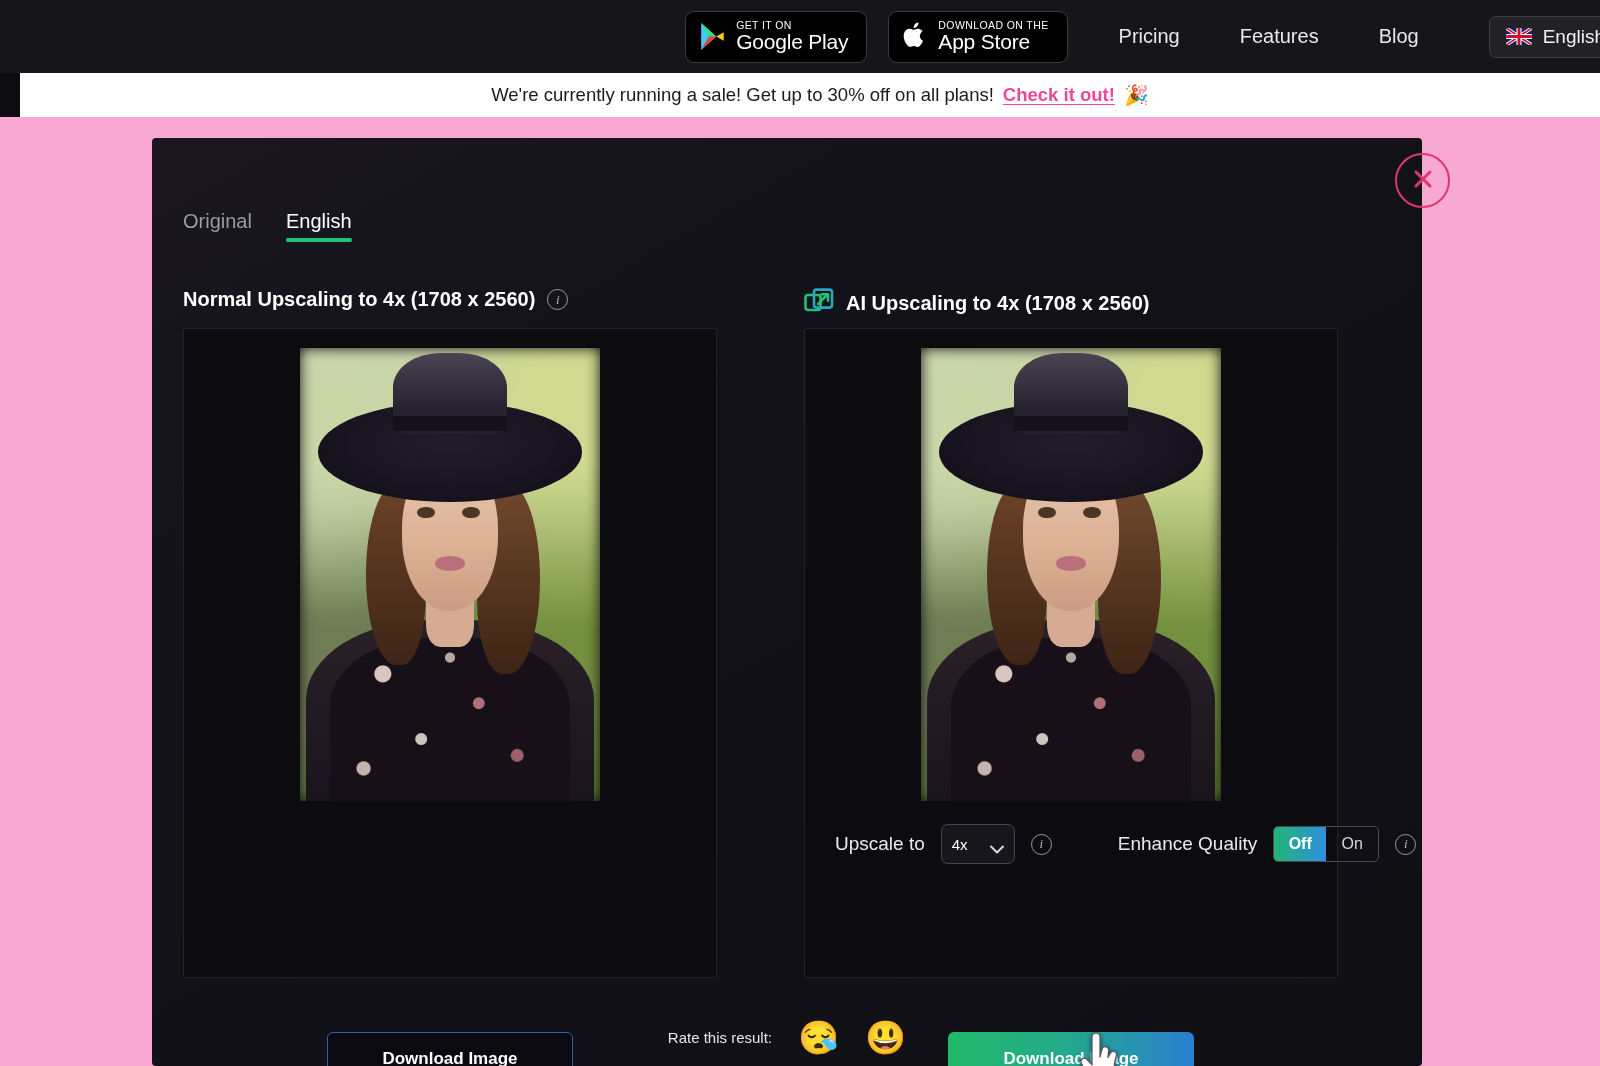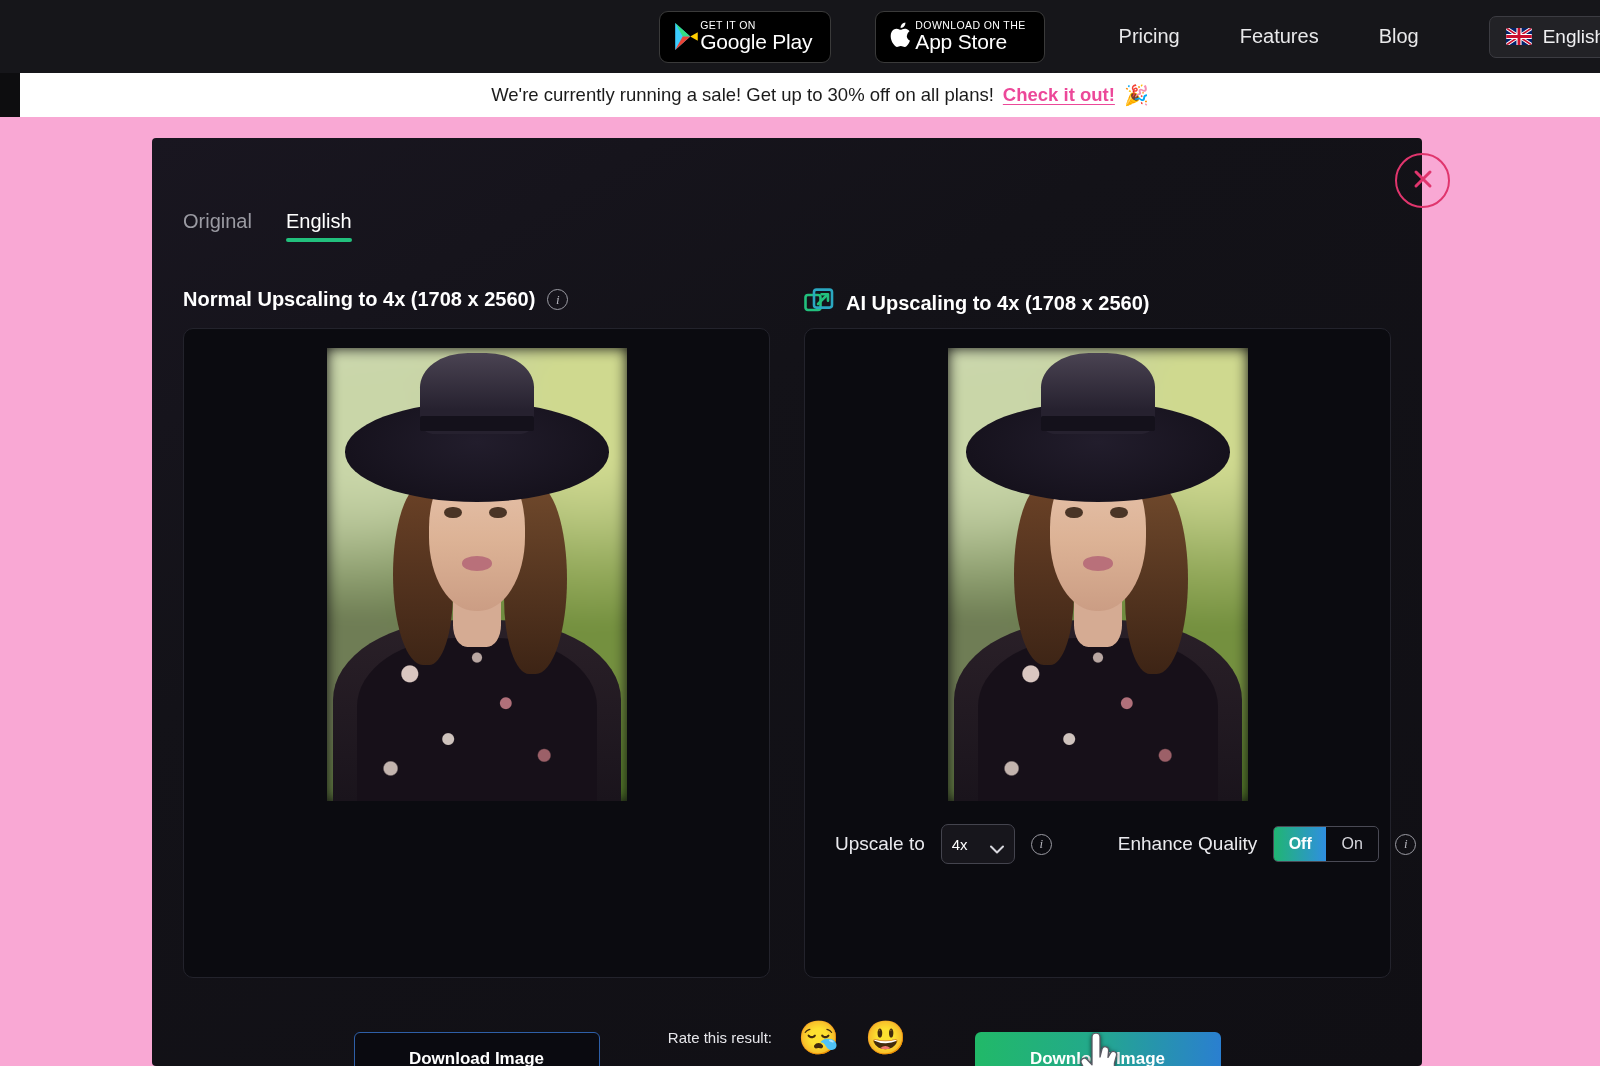--- a/index.html
+++ b/index.html
@@ -14,23 +14,23 @@
   .topnav {
     position: absolute; left: 0; top: 0;
     width: 1600px; height: 73px;
     background: #16161a;
     display: flex; align-items: center; justify-content: flex-end;
     padding-right: 0;
   }
   .store-badge {
     height: 52px; border-radius: 9px;
     background: #000; border: 1px solid #3a3a3a;
-    display: flex; align-items: center; 
+    display: flex; align-items: center; gap: 10px;
     padding: 0 18px 0 14px;
-    margin-right: 44px;
+    margin-right: 21px;
     cursor: pointer;
   }
   .store-badge .badge-text { display: flex; flex-direction: column; line-height: 1.05; }
   .store-badge .badge-small { font-size: 10.5px; color: #fff; letter-spacing: .4px; text-transform: uppercase; }
   .store-badge .badge-big   { font-size: 21px; color: #fff; font-weight: 500; letter-spacing: -.2px; }
 
   .gplay-icon { width: 26px; height: 29px; position: relative; }
   .nav-link {
     color: #e8e8ea; font-size: 20px; padding: 0 30px;
     text-decoration: none; cursor: pointer; white-space: nowrap;
@@ -92,22 +92,22 @@
   .info-icon {
     width: 21px; height: 21px; border-radius: 50%;
     border: 1.6px solid #9b9ba3; color: #b6b6be;
     font-size: 13px; font-style: italic; font-family: "Liberation Serif", serif;
     display: flex; align-items: center; justify-content: center; cursor: pointer; flex: none;
   }
   .ai-icon { width: 30px; height: 30px; flex: none; }
 
   
   .card {
-    position: absolute; top: 190px; width: 587px; height: 650px;
-    background: #0b0b10; border: 1px solid #23232c; border-radius: 10px;
+    position: absolute; top: 190px; width: 534px; height: 650px;
+    background: #0b0b10; border: 1px solid #23232c; border-radius: 2px;
   }
   .card-left  { left: 31px; }
   .card-right { left: 652px; }
 
   .photo {
     position: absolute; left: 50%; transform: translateX(-50%);
     top: 19px; width: 300px; height: 453px;
     overflow: hidden; background: #111;
   }
   .card-right .photo { width: 300px; height: 453px; }

